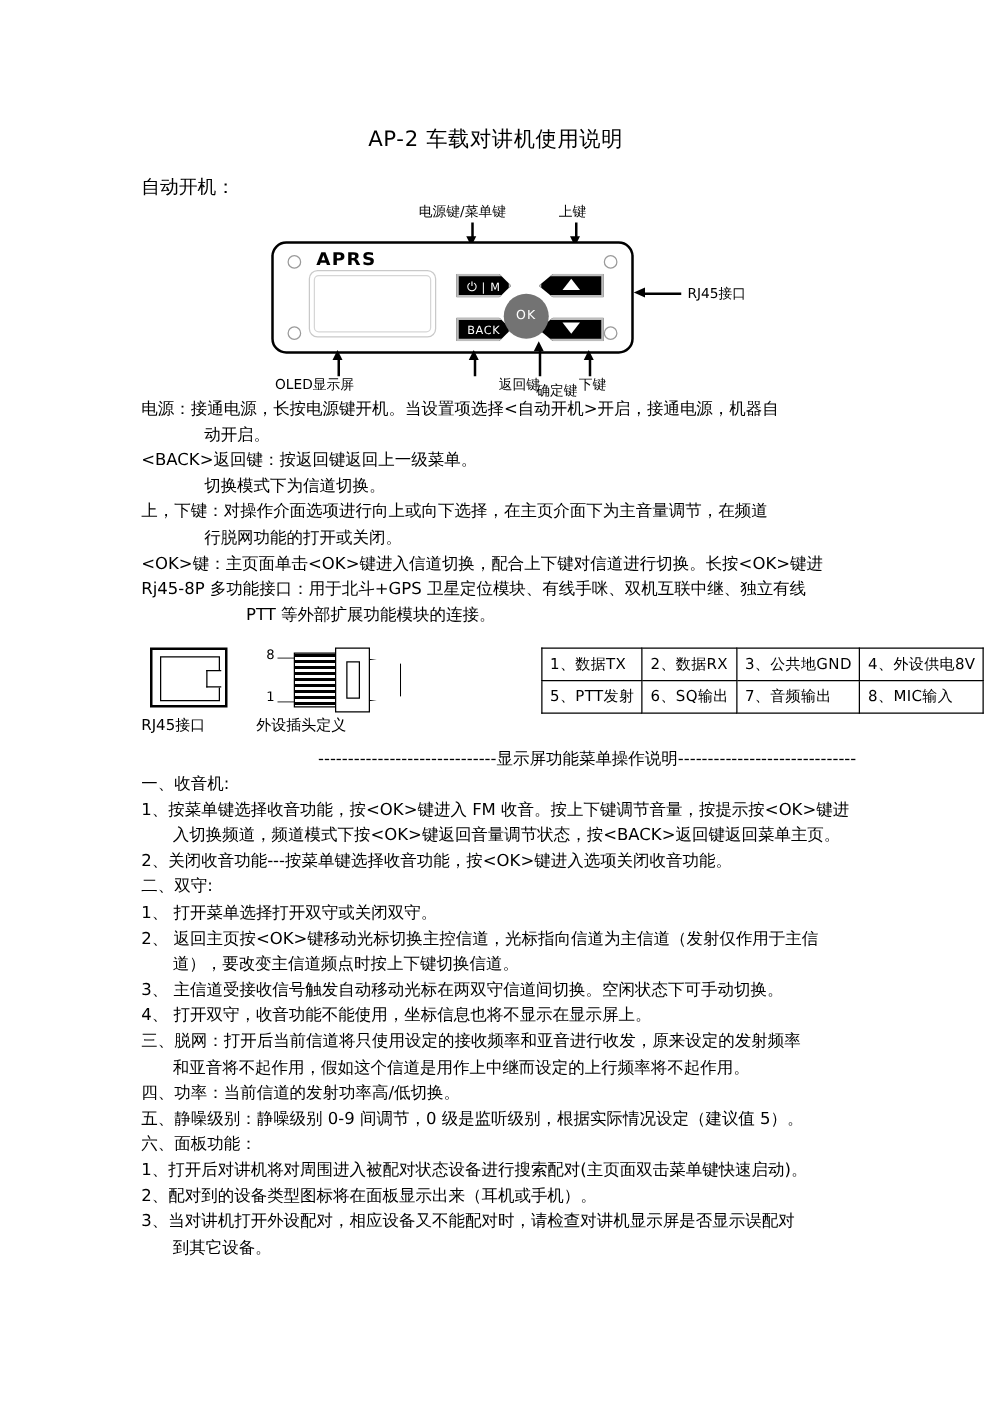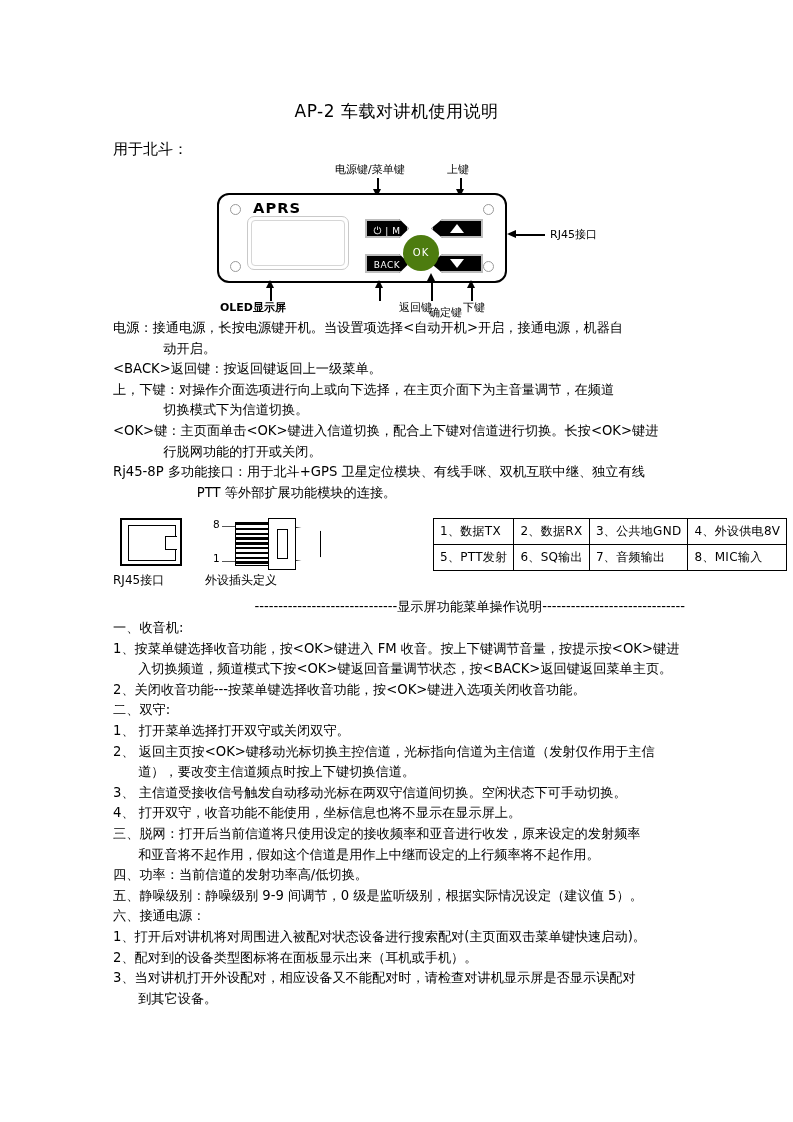--- a/index.html
+++ b/index.html
@@ -143,21 +143,21 @@
   .tri.up   { border-bottom: 9px solid #fff; }
   .tri.down { border-top: 9px solid #fff; }
 
   .key-ok {
     position: absolute;
     left: 184px;
     top: 40px;
     width: 36px;
     height: 36px;
     border-radius: 50%;
-    background: #4d7c0f;
+    background: #737373;
     color: #fff;
     font-size: 10px;
     line-height: 36px;
     text-align: center;
     letter-spacing: 1px;
   }
 
   
   .clabel {
     position: absolute;
@@ -336,21 +336,21 @@
     font-size: 13.2px;
     line-height: 20.6px;
   }
 </style>
 </head>
 <body>
 
 <div class="page">
 
   <div class="doc-title">AP-2 车载对讲机使用说明</div>
-  <div class="section-head">用于北斗：</div>
+  <div class="section-head">自动开机：</div>
 
   <div class="diagram">
 
     <div class="clabel" style="left:222px; top:0px;">电源键/菜单键</div>
     <div class="clabel" style="left:334px; top:0px;">上键</div>
     <div class="arrow-v down" style="left:264px; top:16px; height:12px;"></div>
     <div class="arrow-v down" style="left:347px; top:16px; height:12px;"></div>
 
     <div class="arrow-h" style="left:402px; top:72px; width:30px;"></div>
     <div class="clabel" style="left:437px; top:65px;">RJ45接口</div>
@@ -384,34 +384,34 @@
       </div>
 
       <div class="key-ok">OK</div>
     </div>
 
     <div class="arrow-v up" style="left:157px; top:125px; height:14px;"></div>
     <div class="arrow-v up" style="left:266px; top:125px; height:14px;"></div>
     <div class="arrow-v up" style="left:318px; top:118px; height:21px;"></div>
     <div class="arrow-v up" style="left:358px; top:125px; height:14px;"></div>
 
-    <div class="clabel" style="left:107px; top:138px;font-weight:bold;">OLED显示屏</div>
+    <div class="clabel" style="left:107px; top:138px;">OLED显示屏</div>
     <div class="clabel" style="left:240px; top:138px;margin-left:46px;">返回键</div>
     <div class="clabel" style="left:296px; top:143px;margin-left:20px;">确定键</div>
     <div class="clabel" style="left:350px; top:138px;">下键</div>
   </div>
 
   <div class="body-text">
     <p class="p">电源：接通电源，长按电源键开机。当设置项选择&lt;自动开机&gt;开启，接通电源，机器自</p>
     <p class="p">            动开启。</p>
     <p class="p">&lt;BACK&gt;返回键：按返回键返回上一级菜单。</p>
+    <p class="p">            切换模式下为信道切换。</p>
     <p class="p">上，下键：对操作介面选项进行向上或向下选择，在主页介面下为主音量调节，在频道</p>
-    <p class="p">            切换模式下为信道切换。</p>
+    <p class="p">            行脱网功能的打开或关闭。</p>
     <p class="p">&lt;OK&gt;键：主页面单击&lt;OK&gt;键进入信道切换，配合上下键对信道进行切换。长按&lt;OK&gt;键进</p>
-    <p class="p">            行脱网功能的打开或关闭。</p>
     <p class="p">Rj45-8P 多功能接口：用于北斗+GPS 卫星定位模块、有线手咪、双机互联中继、独立有线</p>
     <p class="p">                    PTT 等外部扩展功能模块的连接。</p>
   </div>
 
   <div class="rj-figs">
 
     <div class="jack">
       <div class="jack-in">
         <div class="jack-notch"></div>
       </div>
@@ -458,21 +458,21 @@
     <p class="p">2、关闭收音功能---按菜单键选择收音功能，按&lt;OK&gt;键进入选项关闭收音功能。</p>
     <p class="p">二、双守:</p>
     <p class="p">1、 打开菜单选择打开双守或关闭双守。</p>
     <p class="p">2、 返回主页按&lt;OK&gt;键移动光标切换主控信道，光标指向信道为主信道（发射仅作用于主信</p>
     <p class="p">      道），要改变主信道频点时按上下键切换信道。</p>
     <p class="p">3、 主信道受接收信号触发自动移动光标在两双守信道间切换。空闲状态下可手动切换。</p>
     <p class="p">4、 打开双守，收音功能不能使用，坐标信息也将不显示在显示屏上。</p>
     <p class="p">三、脱网：打开后当前信道将只使用设定的接收频率和亚音进行收发，原来设定的发射频率</p>
     <p class="p">      和亚音将不起作用，假如这个信道是用作上中继而设定的上行频率将不起作用。</p>
     <p class="p">四、功率：当前信道的发射功率高/低切换。</p>
-    <p class="p">五、静噪级别：静噪级别 9-9 间调节，0 级是监听级别，根据实际情况设定（建议值 5）。</p>
-    <p class="p">六、接通电源：</p>
+    <p class="p">五、静噪级别：静噪级别 0-9 间调节，0 级是监听级别，根据实际情况设定（建议值 5）。</p>
+    <p class="p">六、面板功能：</p>
     <p class="p">1、打开后对讲机将对周围进入被配对状态设备进行搜索配对(主页面双击菜单键快速启动)。</p>
     <p class="p">2、配对到的设备类型图标将在面板显示出来（耳机或手机）。</p>
     <p class="p">3、当对讲机打开外设配对，相应设备又不能配对时，请检查对讲机显示屏是否显示误配对</p>
     <p class="p">      到其它设备。</p>
   </div>
 
 </div>
 
 </body></html>

